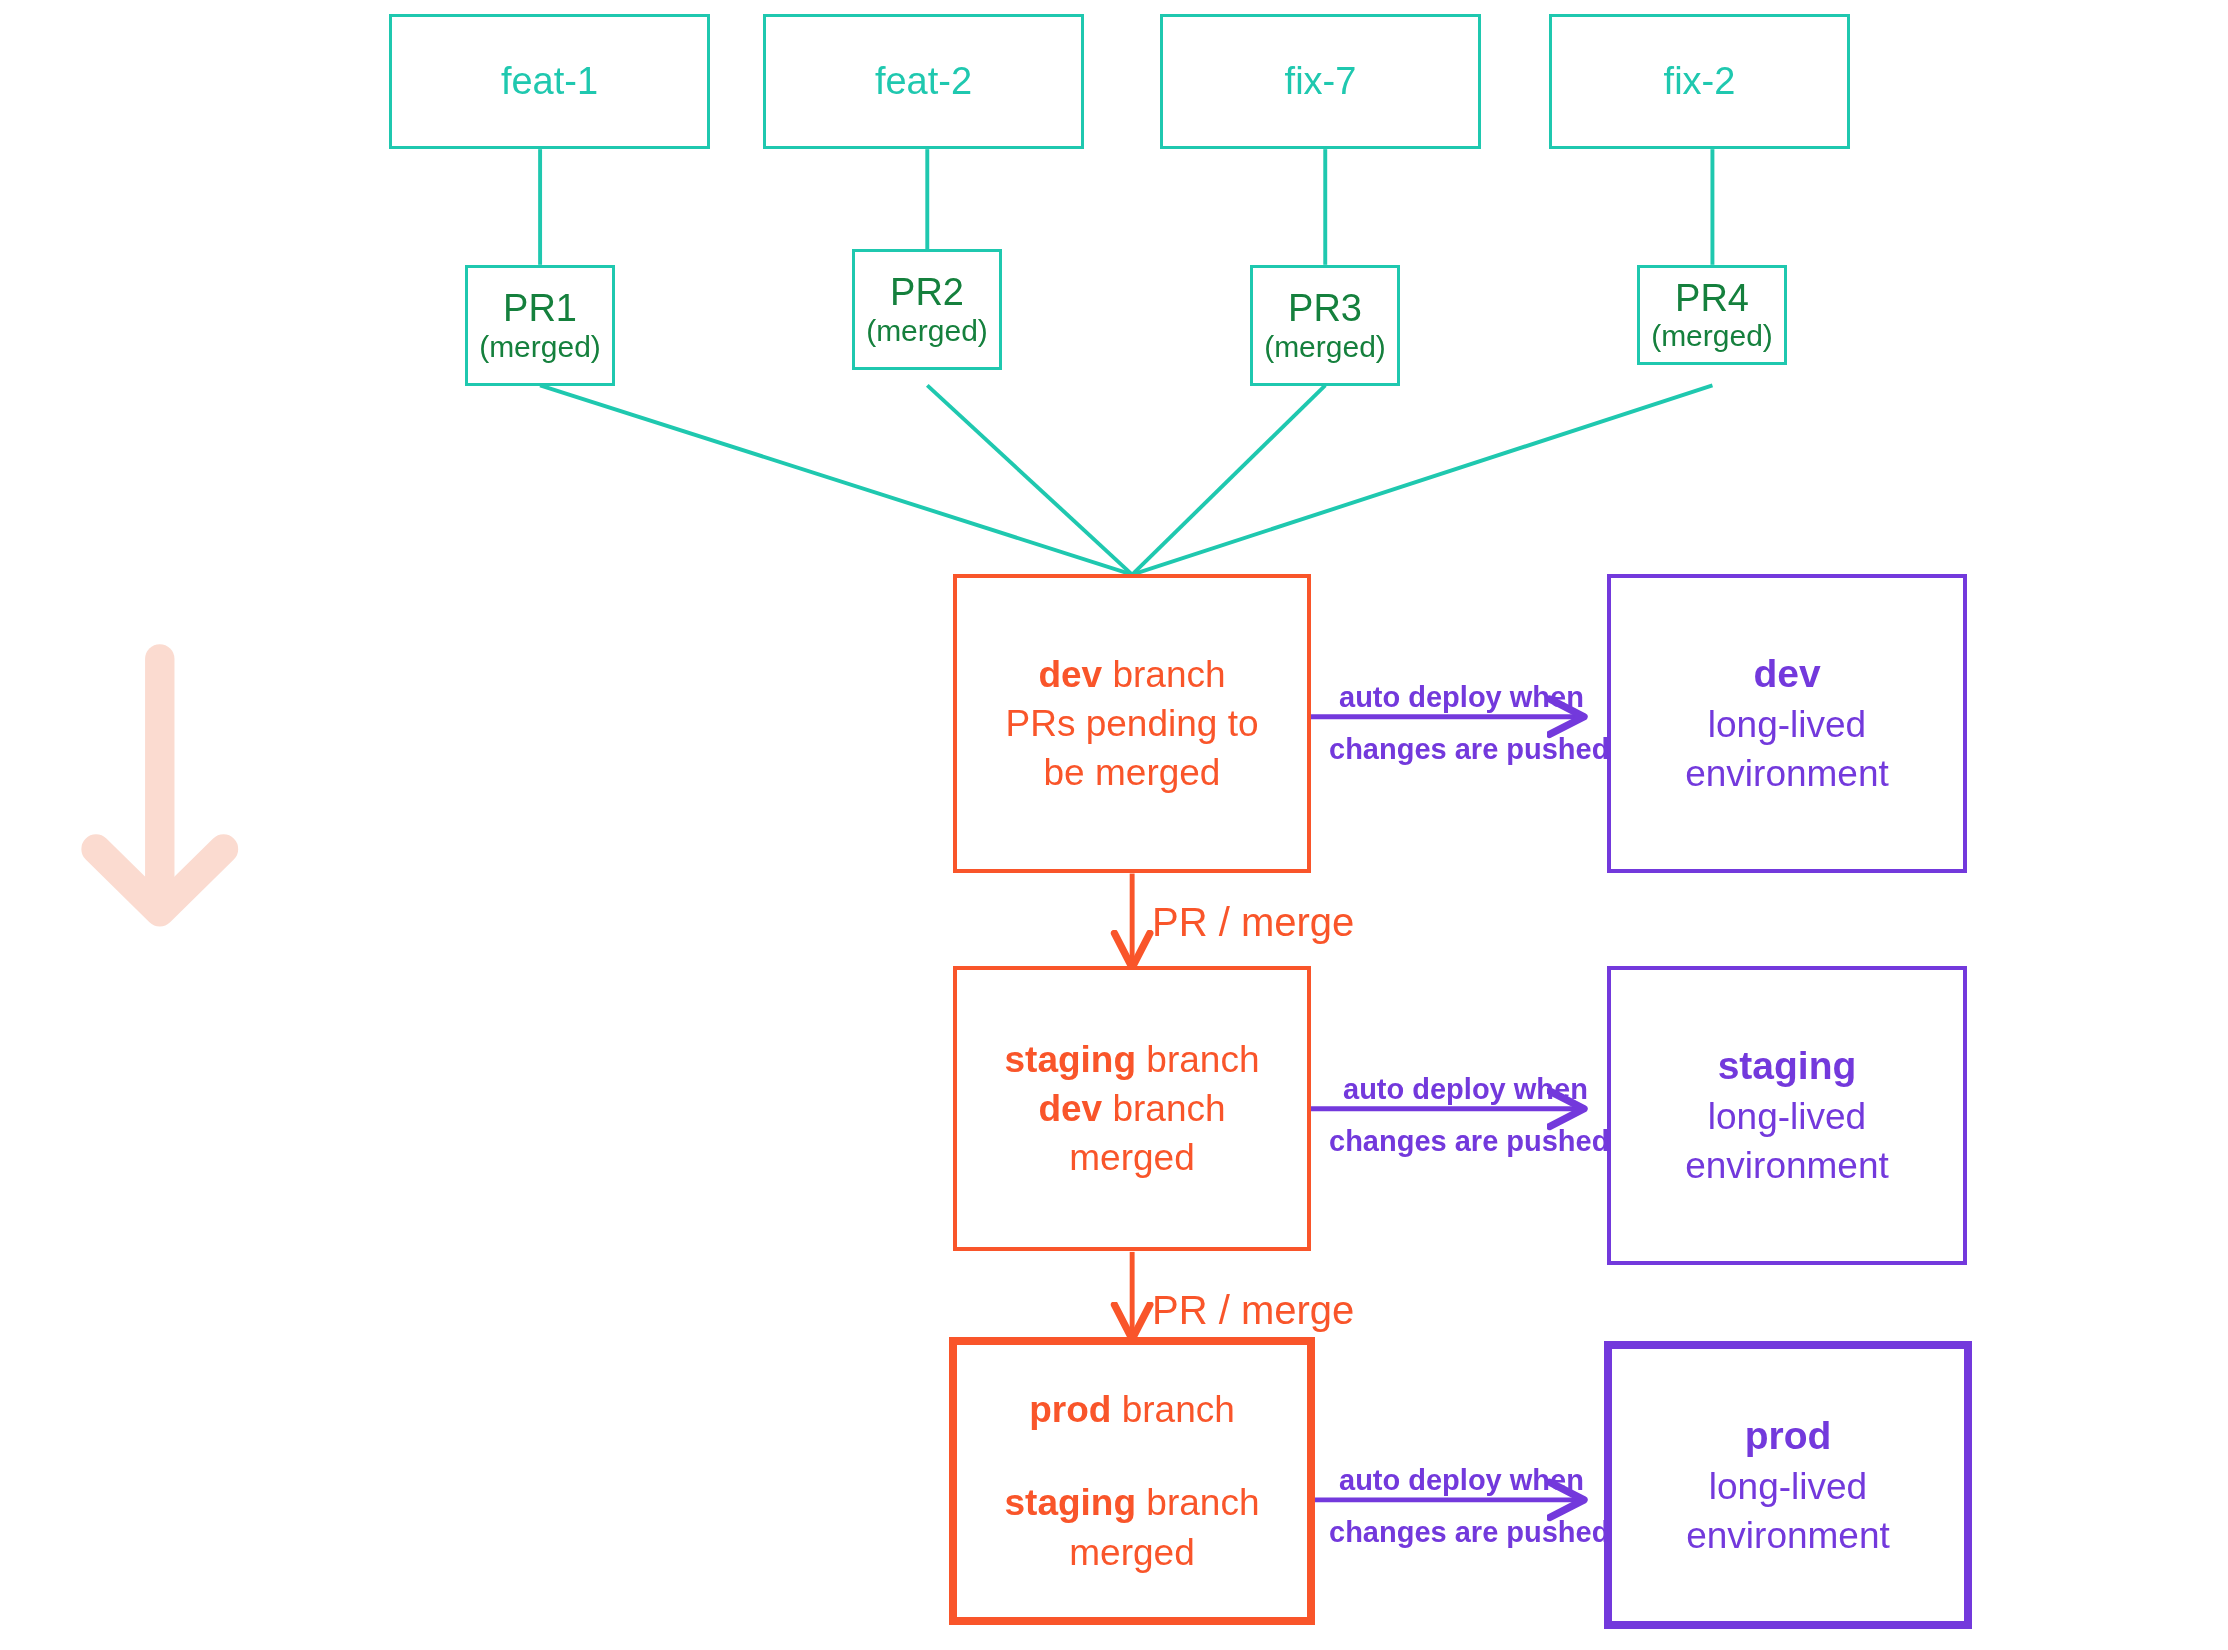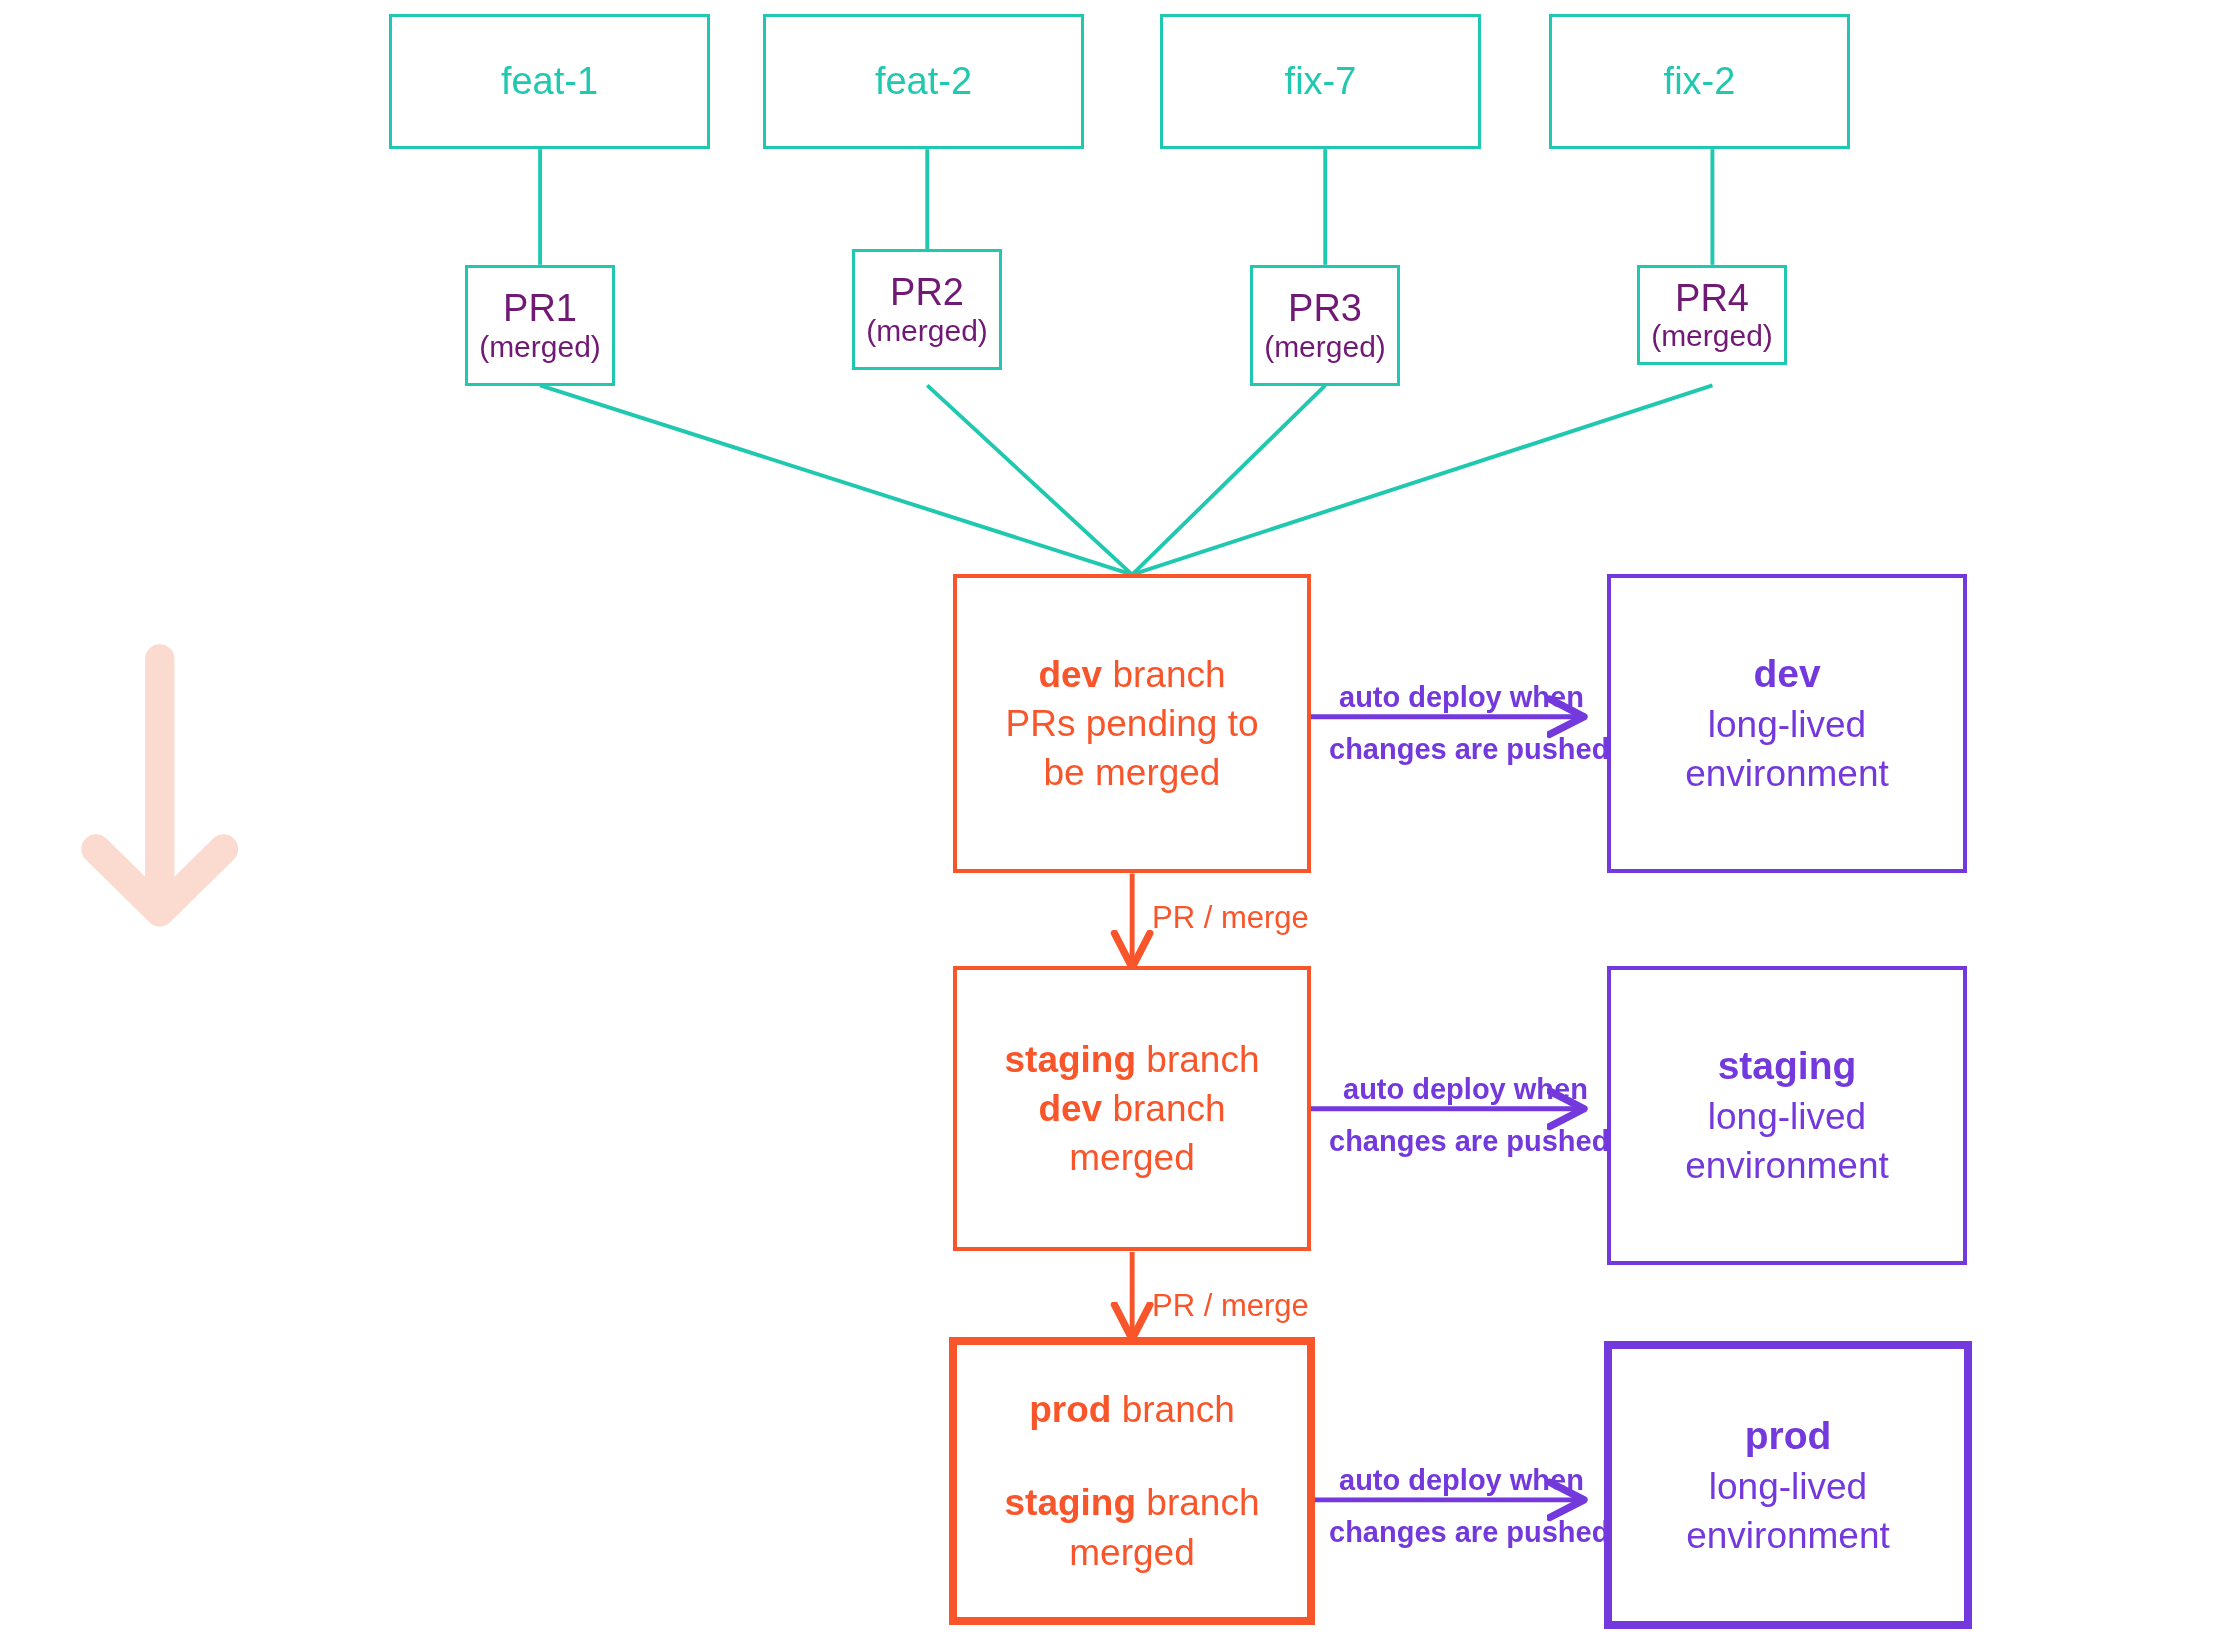--- a/index.html
+++ b/index.html
@@ -36,21 +36,21 @@
   }
   
   .branch-node {
     border: 3.9px solid #1FC8AF;
     color: #1FC8AF;
     font-size: 38px;
     font-weight: 400;
   }
   .pr-node {
     border: 3.9px solid #1FC8AF;
-    color: #701a75;
+    color: #15803d;
     line-height: 1.12;
   }
   .pr-node .pr-title { font-size: 38px; font-weight: 400; }
   .pr-node .pr-sub   { font-size: 30px; font-weight: 400; }
 
   
   .git-node {
     border: 4.9px solid #F9552A;
     color: #F9552A;
     font-size: 37px;
@@ -72,21 +72,21 @@
   .env-node .env-title { font-weight: 700; font-size: 39px; }
 
   
   .edge-label {
     position: absolute;
     font-size: 29px;
     font-weight: 700;
     white-space: nowrap;
   }
   .edge-label.deploy { color: #7339DC; }
-  .edge-label.merge  { color: #F9552A; font-weight: 400; font-size: 31px; }
+  .edge-label.merge  { color: #F9552A; font-weight: 400; font-size: 40px; }
 </style>
 </head>
 <body>
 
 <div id="canvas">
 
   <svg id="edges" viewBox="0 0 2274 1684" xmlns="http://www.w3.org/2000/svg">
     <defs>
       <marker id="arrow-orange" markerWidth="9" markerHeight="9" refX="7.2" refY="4.5" orient="auto" markerUnits="strokeWidth">
         <path d="M0.6,0.9 L7.6,4.5 L0.6,8.1" fill="none" stroke="#F9552A" stroke-width="1.5" stroke-linecap="round" stroke-linejoin="round"></path>

